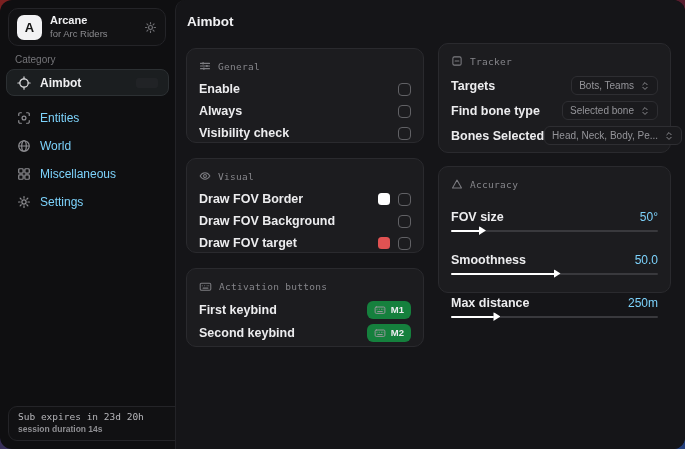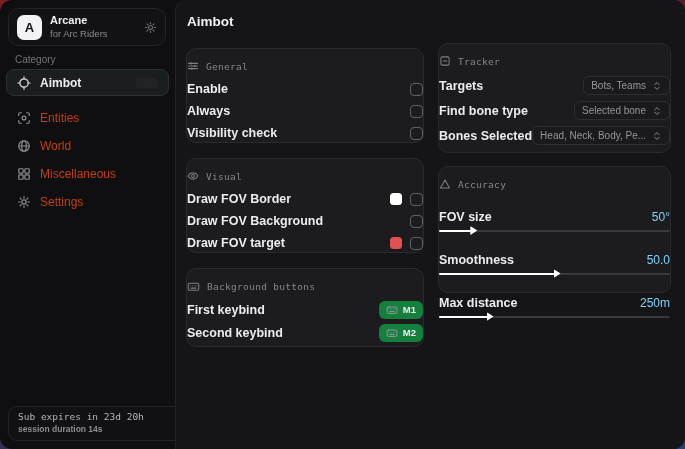--- a/index.html
+++ b/index.html
@@ -17,36 +17,36 @@
     border:1px solid #242428;border-radius:10px;display:flex;align-items:center;
     gap:8px;padding:0 8px;box-sizing:border-box;background:#121214;}
   .logo{width:25px;height:25px;border-radius:7px;background:#f2f2f4;color:#141414;
     font-weight:700;font-size:13px;display:flex;align-items:center;justify-content:center;flex:0 0 auto;}
   .app-title{font-size:11px;font-weight:700;color:#f0f0f2;line-height:1.25;}
   .app-sub{font-size:9.5px;color:#8b8b8f;line-height:1.2;}
   .header-gear{margin-left:auto;color:#6e6e72;display:flex;}
   .category{position:absolute;left:15px;top:54px;font-size:10px;color:#757579;}
   .nav{position:absolute;left:6px;top:69px;width:163px;display:flex;flex-direction:column;}
   .nav-item{height:27px;display:flex;align-items:center;gap:9px;padding:0 10px;border-radius:8px;
-    color:#c2410c;font-size:12px;border:1px solid transparent;margin-bottom:1px;box-sizing:border-box;cursor:pointer;}
+    color:#7dd3fc;font-size:12px;border:1px solid transparent;margin-bottom:1px;box-sizing:border-box;cursor:pointer;}
   .nav-item .nico{display:flex;color:#8d8d91;}
   .nav-item.selected{background:#1b1e20;border-color:#2c3033;color:#f0f0f2;font-weight:600;margin-bottom:8px;}
   .nav-item.selected .nico{color:#d8d8da;}
   .faded-hint{margin-left:auto;width:22px;height:10px;border-radius:3px;background:#2b2b2f;opacity:.45;}
   .side-footer{position:absolute;left:8px;top:406px;width:180px;height:35px;border:1px solid #242428;
     border-radius:9px;box-sizing:border-box;padding:4px 9px;background:#111113;}
   .footer-line1{font-family:"DejaVu Sans Mono",monospace;font-size:9.5px;color:#b6b6ba;white-space:nowrap;}
   .footer-line2{font-size:8.5px;font-weight:700;color:#8e8e92;margin-top:2px;}
 
   
   .main{position:absolute;left:175px;top:0;right:0;bottom:0;background:#151518;
     border-left:1px solid #232327;border-top-left-radius:10px;}
   .main-title{position:absolute;left:11px;top:14px;font-size:13.5px;font-weight:700;color:#f2f2f4;}
   .card{position:absolute;background:#1c1c1f;border:1px solid #2a2a2e;border-radius:10px;
-    box-sizing:border-box;padding:9px 0;}
+    box-sizing:border-box;padding:9px 12px;}
   .card-general{left:10px;top:48px;width:238px;height:95px;}
   .card-visual{left:10px;top:158px;width:238px;height:95px;}
   .card-activation{left:10px;top:268px;width:238px;height:79px;}
   .card-tracker{left:262px;top:43px;width:233px;height:110px;}
   .card-accuracy{left:262px;top:166px;width:233px;height:127px;}
   .card-header{display:flex;align-items:center;gap:7px;color:#85858a;
     font-family:"DejaVu Sans Mono",monospace;font-size:9.5px;letter-spacing:.3px;height:16px;margin-bottom:4px;}
   .card-header .hico{display:flex;color:#7c7c81;}
   .row{display:flex;align-items:center;height:22px;}
   .row-t{height:25px;}
@@ -218,21 +218,21 @@
     </div>
 
     <div class="card card-activation">
       <div class="card-header">
         <span class="hico">
           <svg width="13" height="13" viewBox="0 0 16 16" fill="none" stroke="currentColor" stroke-width="1.3" stroke-linecap="round">
             <rect x="1.5" y="4" width="13" height="8.5" rx="1.5"></rect>
             <path d="M4 7h.01M7 7h.01M10 7h.01M12 7h.01M5 10h6"></path>
           </svg>
         </span>
-        <span>Background buttons</span>
+        <span>Activation buttons</span>
       </div>
       <div class="row" style="height:23px">
         <span class="row-label">First keybind</span>
         <span class="row-right">
           <span class="keybind">
             <span>
               <svg width="12" height="12" viewBox="0 0 16 16" fill="none" stroke="currentColor" stroke-width="1.3" stroke-linecap="round">
                 <rect x="1.5" y="4" width="13" height="8.5" rx="1.5"></rect>
                 <path d="M4 7h.01M7 7h.01M10 7h.01M12 7h.01M5 10h6"></path>
               </svg>

